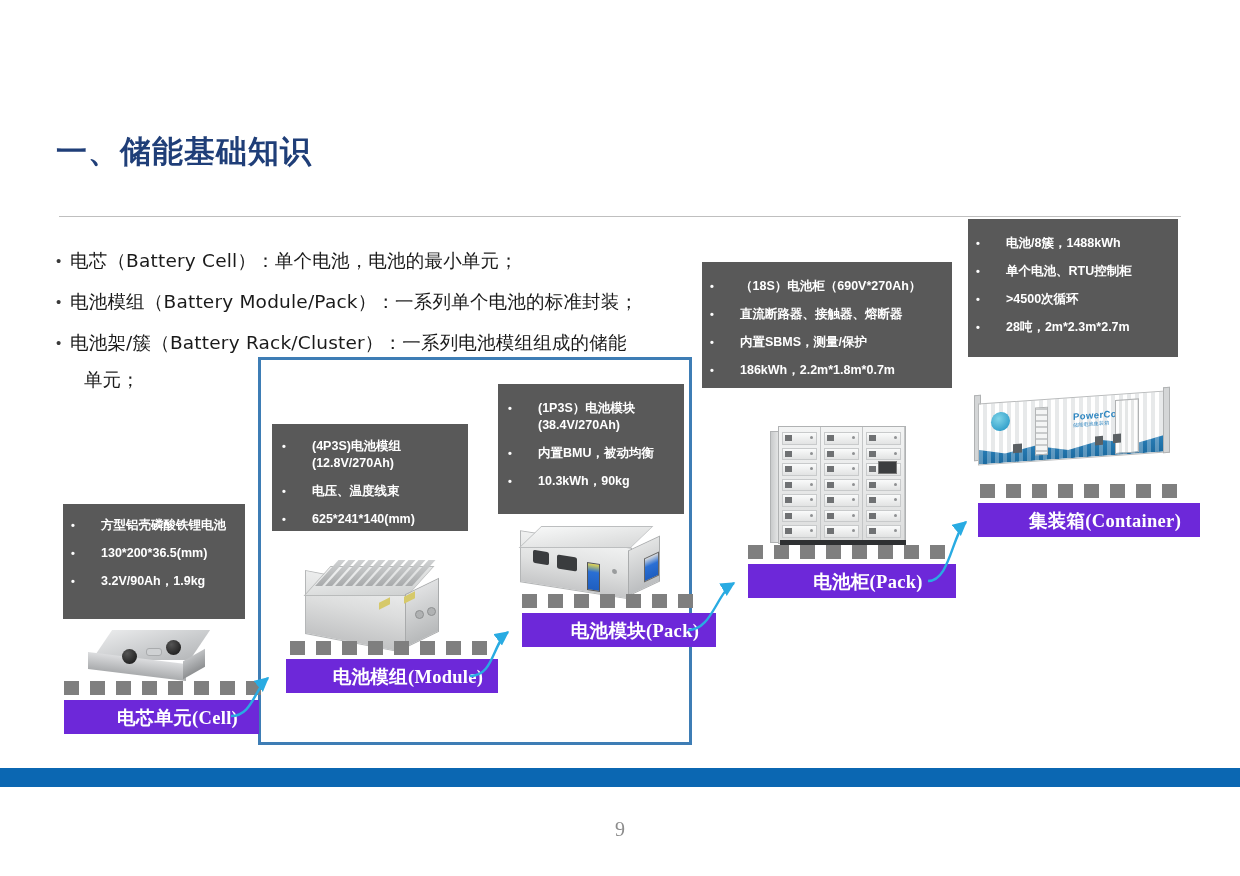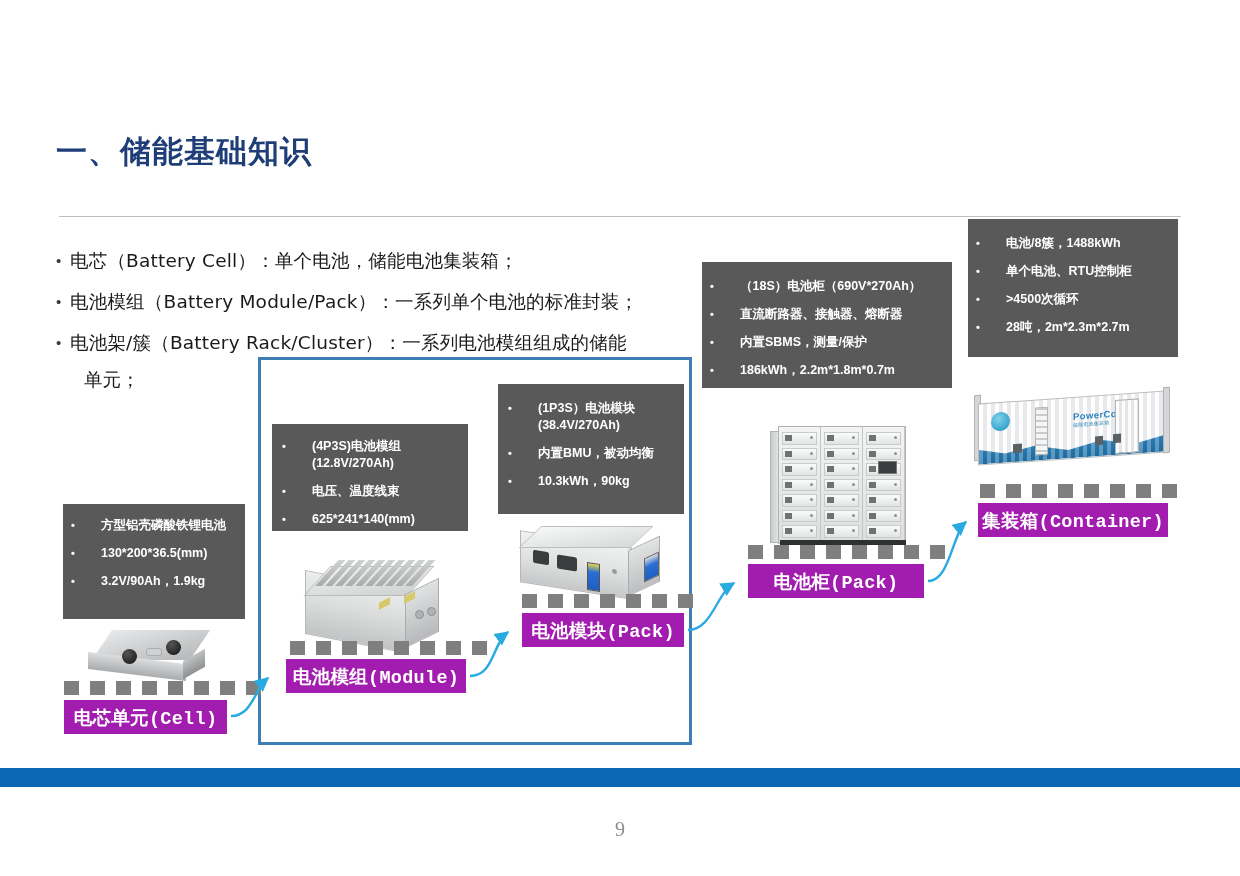--- a/index.html
+++ b/index.html
@@ -63,25 +63,26 @@
   #spec-container{left:968px;top:219px;width:210px;height:138px;padding:16px 10px 0 8px;}
 
   
   .group-box{
     position:absolute;left:258px;top:357px;width:434px;height:388px;
     border:3px solid #3E7DB5;box-sizing:border-box;background:transparent;
   }
 
   
   .caption{
-    position:absolute;background:#a21caf;color:#ffffff;
+    position:absolute;background:#6d28d9;color:#ffffff;
     font-weight:bold;font-size:18.5px;
     display:flex;align-items:center;justify-content:center;
     white-space:nowrap;letter-spacing:0.3px;
-    font-family:Liberation Mono, monospace;
+    font-family:Liberation Serif, serif;
+    padding-left:32px;
   }
   #cap-cell{left:64px;top:700px;width:163px;height:34px;}
   #cap-module{left:286px;top:659px;width:180px;height:34px;}
   #cap-pack{left:522px;top:613px;width:162px;height:34px;}
   #cap-rack{left:748px;top:564px;width:176px;height:34px;}
   #cap-container{left:978px;top:503px;width:190px;height:34px;}
 
   
   .dashrow{position:absolute;display:flex;gap:11px;}
   .dashrow i{display:block;width:15px;height:14px;background:#7F7F7F;}
@@ -246,21 +247,21 @@
 <div class="slide">
 
   <div class="title-block">
     <div class="title-main">一、储能基础知识</div>
   </div>
   <div class="title-rule"></div>
 
   <div class="bullets">
     <div class="bl">
       <span class="bl-dot">•</span>
-      <span class="bl-txt">电芯（Battery Cell）：单个电池，储能电池集装箱；</span>
+      <span class="bl-txt">电芯（Battery Cell）：单个电池，电池的最小单元；</span>
     </div>
     <div class="bl">
       <span class="bl-dot">•</span>
       <span class="bl-txt">电池模组（Battery Module/Pack）：一系列单个电池的标准封装；</span>
     </div>
     <div class="bl">
       <span class="bl-dot">•</span>
       <span class="bl-txt">电池架/簇（Battery Rack/Cluster）：一系列电池模组组成的储能</span>
     </div>
     <div class="bl-cont">单元；</div>

